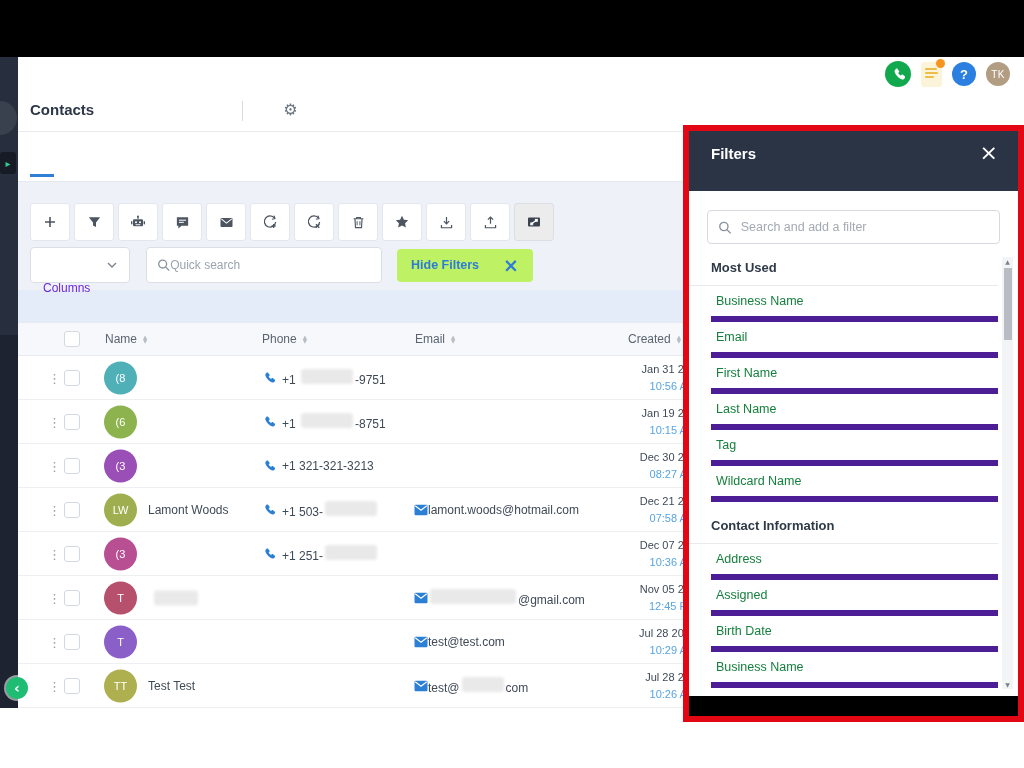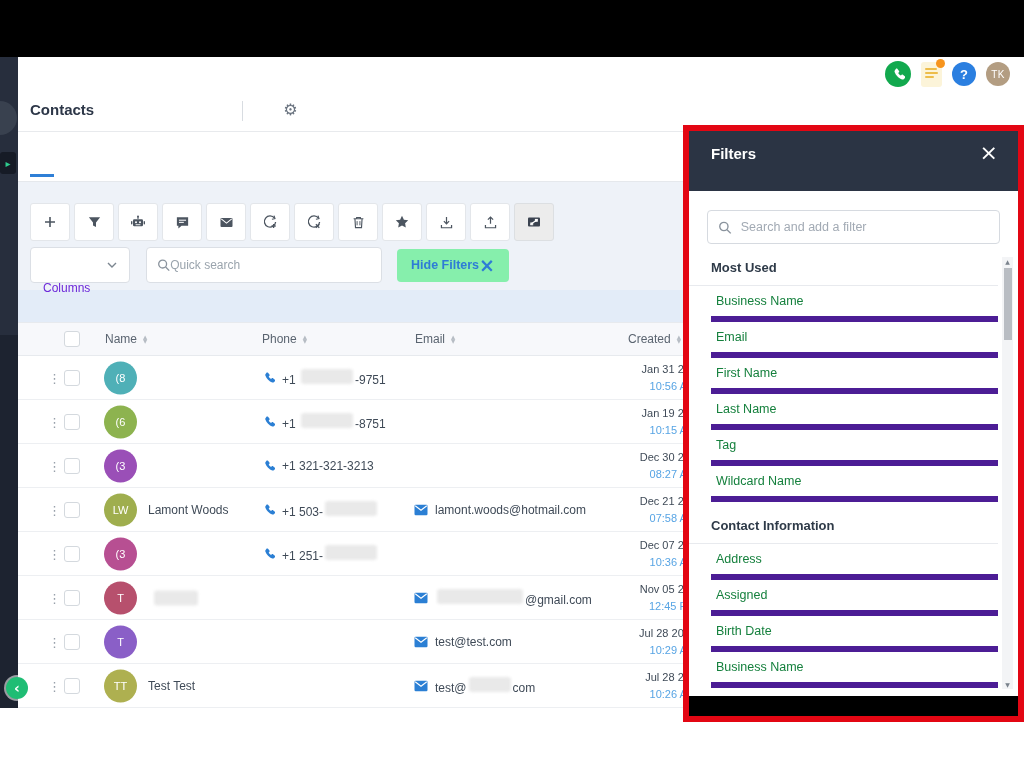--- a/index.html
+++ b/index.html
@@ -53,39 +53,39 @@
   .tb-btn { width:40px; height:38px; background:#fff; border:1px solid #e3e6ea; border-radius:3px; display:flex; align-items:center; justify-content:center; cursor:pointer; }
   .tb-btn.selected { background:#ececec; border-color:#dcdfe2; }
   .tb-icon { display:flex; align-items:center; justify-content:center; font-family:"DejaVu Sans",sans-serif; color:#4c5560; font-size:15px; }
 
   .controls { position:absolute; left:12px; top:190px; display:flex; align-items:center; }
   .columns-btn { width:100px; height:36px; background:#fff; border:1px solid #dbdfe5; border-radius:4px; display:flex; align-items:center; justify-content:space-between; padding:0 12px; cursor:pointer; }
   .columns-btn span { font-size:12px; color:#6d28d9;margin-top:46px; }
   .quick-search { width:236px; height:36px; margin-left:16px; background:#fff; border:1px solid #dbdfe5; border-radius:4px; display:flex; align-items:center; padding:0 10px; gap:0; }
   .quick-search input { border:none; outline:none; font-size:12px; color:#3f4a57; width:100%; font-family:inherit; }
   .quick-search input::placeholder { color:#9aa4ad; }
-  .hide-filters { height:33px; margin-left:15px; background:#86efac; border-radius:4px; display:flex; align-items:center; padding:0 14px; gap:0; cursor:pointer; }
+  .hide-filters { height:33px; margin-left:15px; background:#bef264; border-radius:4px; display:flex; align-items:center; padding:0 14px; gap:24px; cursor:pointer; }
   .hide-filters span { font-size:12.5px; font-weight:600; color:#2e7cd6; }
   .hide-filters .x { font-family:"DejaVu Sans",sans-serif; font-size:19px; font-weight:700; color:#2e7cd6; line-height:1; }
 
   
   .thead { position:absolute; left:0; top:265px; right:0; height:34px; background:#f7f8fb; border-top:1px solid #e7eaee; border-bottom:1px solid #e7eaee; }
   .thead .cb { top:50%; }
   .th { position:absolute; top:50%; transform:translateY(-50%); display:flex; align-items:center; gap:6px; font-size:12px; color:#5a6470; }
   .th.idx-0 { left:87px; } .th.idx-1 { left:244px; } .th.idx-2 { left:397px; } .th.idx-3 { left:610px; }
   .sort { display:inline-flex; flex-direction:column; line-height:4.5px; font-size:5.5px; color:#b6bcc4; font-family:"DejaVu Sans",sans-serif; cursor:pointer; }
 
   .tbody { position:absolute; left:0; top:299px; right:0; height:352px; overflow:hidden; }
   .row { position:relative; height:44px; border-bottom:1px solid #edeff2; background:#fff; }
   .kebab { position:absolute; left:30px; top:50%; transform:translateY(-50%); color:#98a0aa; font-size:13px; font-family:"DejaVu Sans",sans-serif; cursor:pointer; }
   .cb { position:absolute; left:46px; top:50%; transform:translateY(-50%); width:16px; height:16px; border:1px solid #d4d9de; border-radius:3px; background:#fff; cursor:pointer; }
   .avatar { position:absolute; left:86px; top:50%; transform:translateY(-50%); width:33px; height:33px; border-radius:50%; display:flex; align-items:center; justify-content:center; color:#fff; font-size:11px; }
   .cell-name { position:absolute; left:130px; top:50%; transform:translateY(-50%); font-size:12px; color:#3f4a57; display:flex; align-items:center; gap:4px; }
   .cell-phone { position:absolute; left:244px; top:50%; transform:translateY(-50%); display:flex; align-items:center; gap:7px; font-size:12px; color:#3f4a57; }
-  .cell-email { position:absolute; left:396px; top:50%; transform:translateY(-50%); display:flex; align-items:center; gap:7px; font-size:12px; color:#3f4a57; }
+  .cell-email { position:absolute; left:396px; top:50%; transform:translateY(-50%); display:flex; align-items:center; font-size:12px; color:#3f4a57; }
   .cell-created { position:absolute; left:586px; top:50%; transform:translateY(-50%); width:92px; text-align:right; font-size:11px; color:#3f4a57; line-height:1.55; }
   .cell-created .time { color:#57a4e4; }
   .blur-chip { display:inline-block; height:15px; width:52px; border-radius:3px; background:#e9e9e9; filter:blur(1.5px); margin:0 2px; }
   .name-blur { width:44px; }
 
   
   .filters-wrap { position:absolute; left:683px; top:125px; width:341px; height:597px; background:#000; border:6px solid #e30613; z-index:60; }
   .fheader { height:60px; background:#2b3444; display:flex; align-items:center; justify-content:space-between; padding:0 20px 16px 22px; }
   .fheader .ftitle { color:#fff; font-size:15px; font-weight:700; }
   .fheader .fclose { color:#fff; font-size:22px; font-family:"DejaVu Sans",sans-serif; cursor:pointer; line-height:1; }

